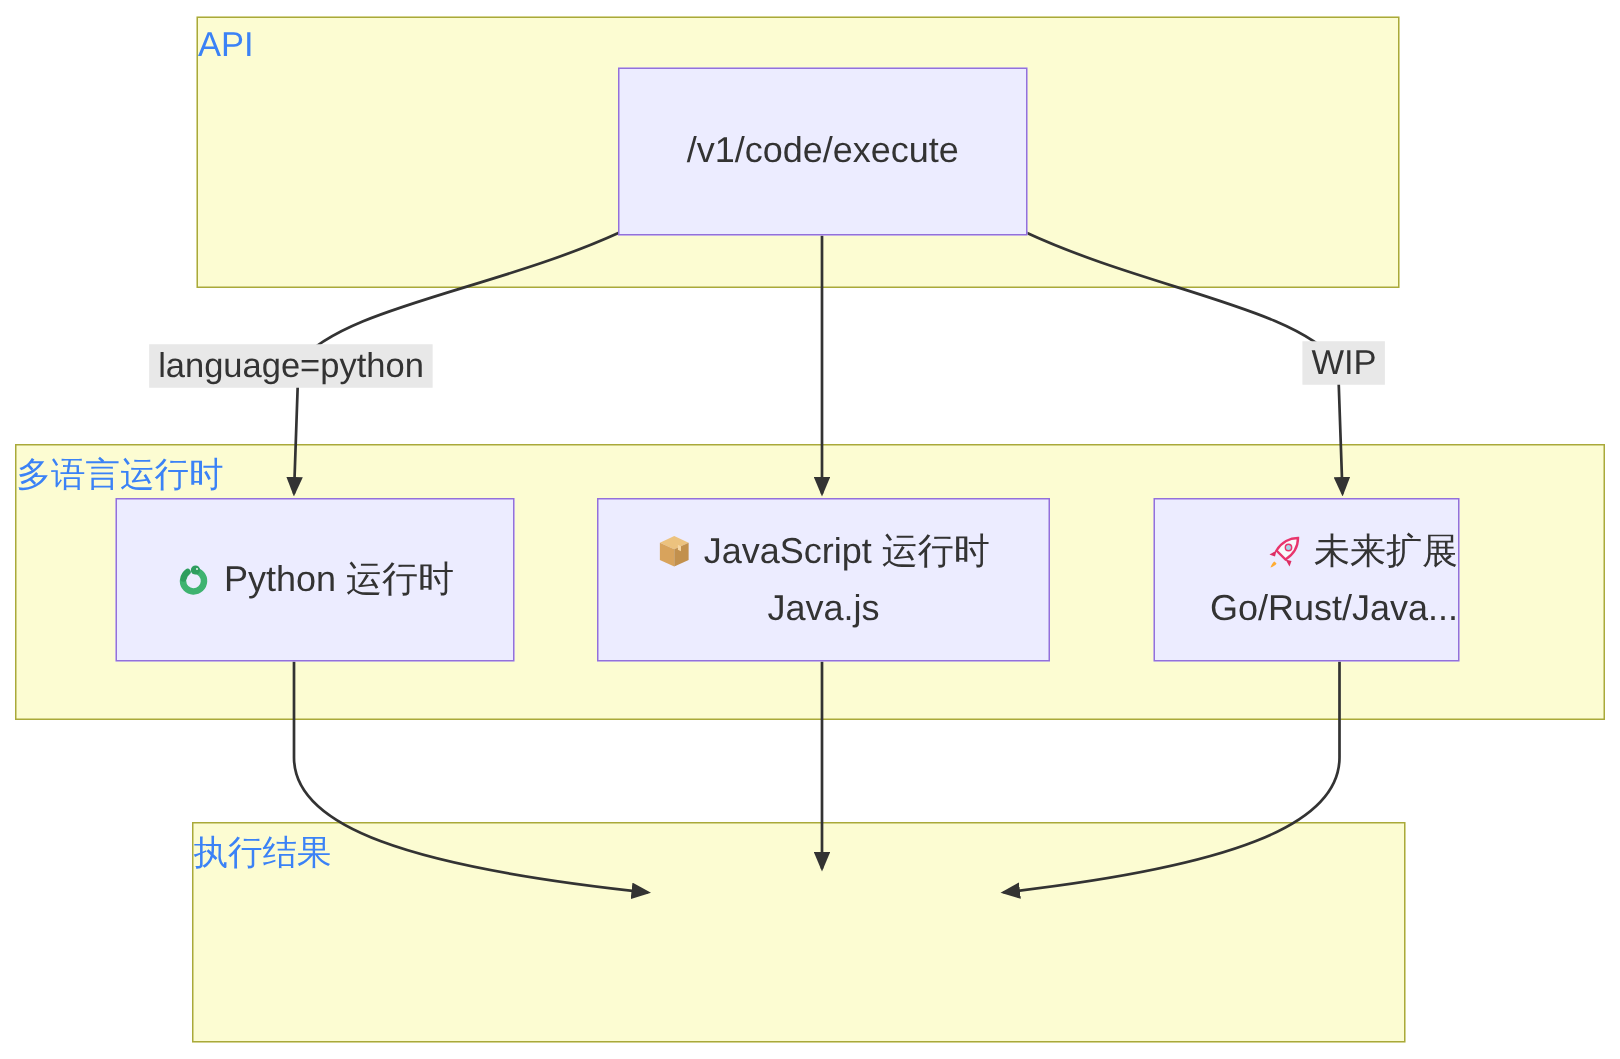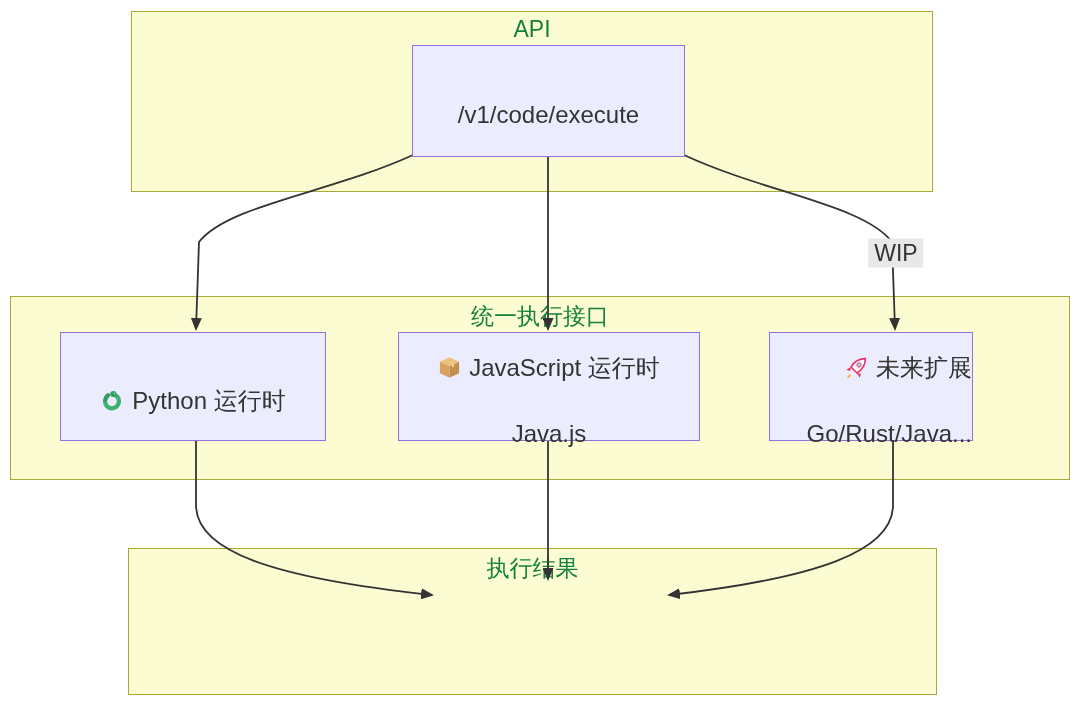--- a/index.html
+++ b/index.html
@@ -8,57 +8,57 @@
     font-family:"Liberation Sans","DejaVu Sans",sans-serif;color:#333333;
     overflow:hidden;
   }
   .container{
     position:absolute;background:#fcfcd2;border:1px solid #a9a93a;z-index:1;
   }
   #c-api{left:131px;top:11px;width:800px;height:179px;}
   #c-runtimes{left:10px;top:296px;width:1058px;height:182px;}
   #c-results{left:128px;top:548px;width:807px;height:145px;}
   .container-title{
-    position:absolute;top:4px;left:0;right:0;text-align:center;
-    font-size:23px;color:#15803d;z-index:1;
+    position:absolute;top:4px;left:0;right:0;text-align:left;
+    font-size:23px;color:#3b82f6;z-index:1;
   }
   svg.edges{position:absolute;left:0;top:0;z-index:2;pointer-events:none;}
   .node{
     position:absolute;background:#ececff;border:1.5px solid #9370DB;
     display:flex;flex-direction:column;justify-content:center;align-items:center;
     font-size:24px;line-height:1.55;z-index:3;text-align:center;color:#333;
     box-sizing:border-box;
   }
   #n-execute{left:412px;top:45px;width:273px;height:112px;}
-  #n-python{left:60px;top:332px;width:266px;height:109px;}
+  #n-python{left:77px;top:332px;width:266px;height:109px;}
   #n-javascript{left:398px;top:332px;width:302px;height:109px;}
   #n-future{left:769px;top:332px;width:204px;height:109px;align-items:flex-end;}
   #n-response{left:440px;top:583px;width:222px;height:75px;}
-  .node-line{display:flex;align-items:center;justify-content:center;gap:8px;margin-top:28px;}
+  .node-line{display:flex;align-items:center;justify-content:center;gap:8px;}
   .icon{display:inline-flex;align-items:center;}
   .icon svg{display:block;}
   .edge-label{
     position:absolute;transform:translate(-50%,-50%);
     background:#e8e8e8;padding:1px 6px;font-size:23px;color:#333;
     white-space:nowrap;z-index:4;
   }
   #lbl-python{left:194px;top:244px;}
   #lbl-javascript{left:549px;top:243px;}
-  #lbl-wip{left:896px;top:253px;}
+  #lbl-wip{left:896px;top:242px;}
 </style>
 </head>
 <body>
 
 <div class="canvas">
 
   <div class="container" id="c-api">
     <div class="container-title">API</div>
   </div>
   <div class="container" id="c-runtimes">
-    <div class="container-title">统一执行接口</div>
+    <div class="container-title">多语言运行时</div>
   </div>
   <div class="container" id="c-results">
     <div class="container-title">执行结果</div>
   </div>
 
   <svg class="edges" width="1080" height="706">
     <defs>
       <marker id="arrow" viewBox="0 0 13 11" refX="11" refY="5.5" markerWidth="13" markerHeight="11" markerUnits="userSpaceOnUse" orient="auto">
         <path d="M0,0 L13,5.5 L0,11 Z" fill="#333333"></path>
       </marker>
@@ -116,15 +116,16 @@
           <path d="M19.5 25.5 L23.5 32.5 L25.5 27 Z" fill="#dd2e63"></path>
           <path d="M8.5 27.5 c-2.5 1.2 -4 6 -4 6 s4.8-1.5 6-4 z" fill="#ffac33"></path>
         </svg>
       </span>
       <span>未来扩展</span>
     </div>
     <div class="node-line">Go/Rust/Java...</div>
   </div>
 
 
+  <div class="edge-label" id="lbl-python">language=python</div>
   <div class="edge-label" id="lbl-wip">WIP</div>
 
 </div>
 
 </body></html>

